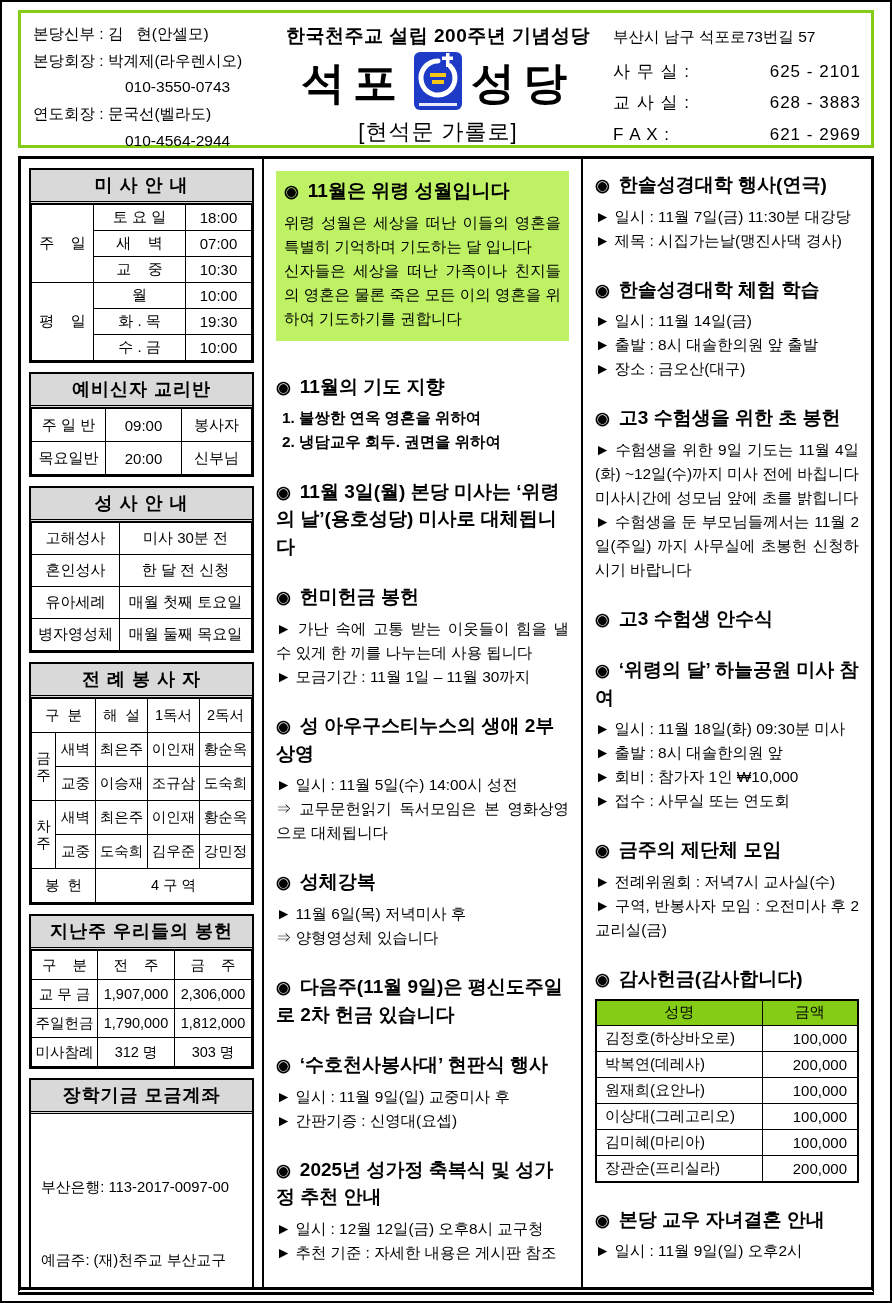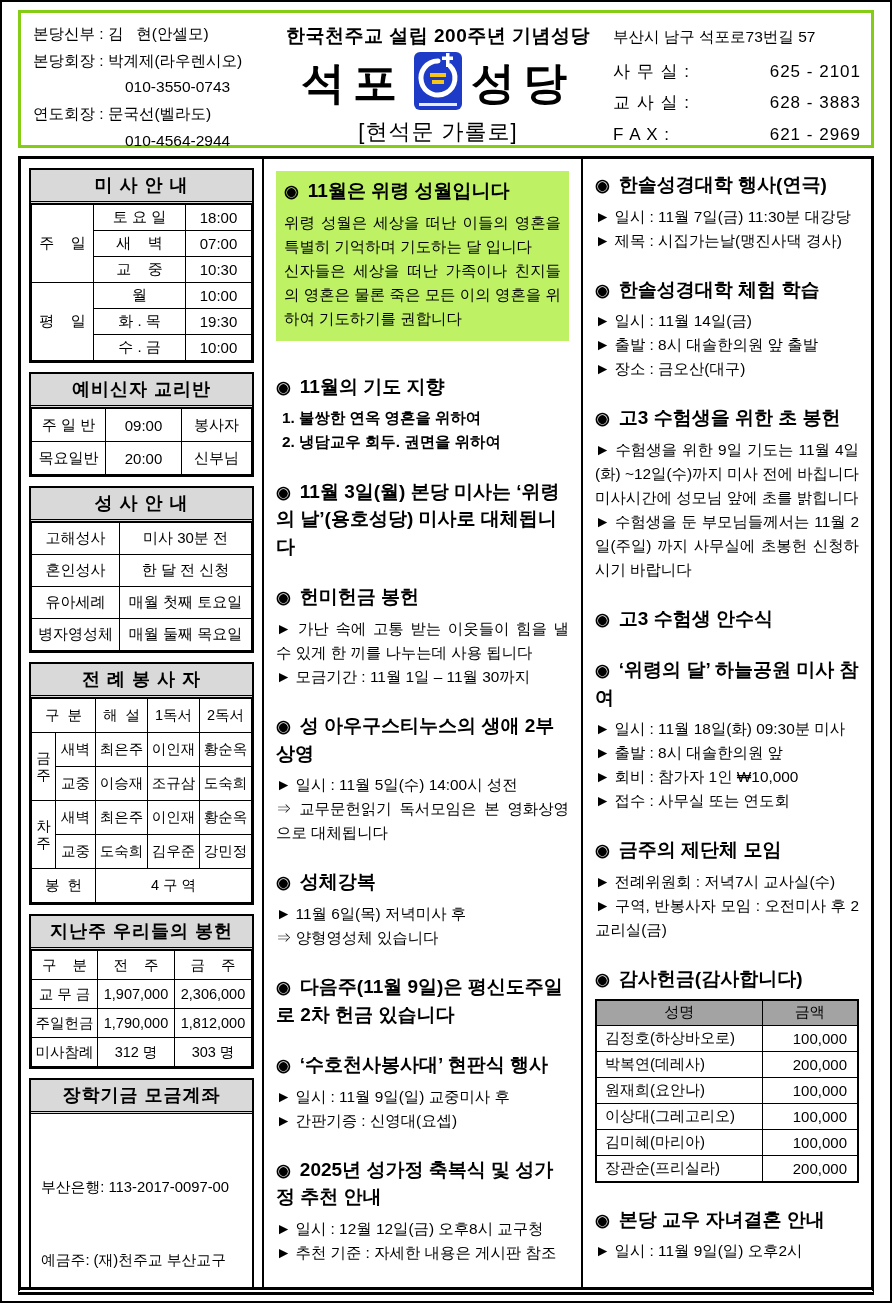--- a/index.html
+++ b/index.html
@@ -63,21 +63,21 @@
   
   .sec { margin-bottom:23px; }
   .sec-title { font-size:19px; font-weight:bold; line-height:1.45; margin-bottom:6px; }
   .marker { margin-right:9px; font-size:17px; }
   .line { font-size:15.4px; line-height:1.56; text-align:justify; white-space:pre-wrap; }
   .num-item { font-weight:bold; padding-left:6px; text-align:left; }
   .hl { background:#bef264; padding:6px 8px 10px; margin-bottom:32px; }
   
   .t-thx { margin-top:4px; border:2px solid #000; }
   .t-thx td { font-size:15px; height:26px; }
-  .t-thx .th { background:#a3a3a3; font-weight:normal; }
+  .t-thx .th { background:#84cc16; font-weight:normal; }
   .t-thx .nm { text-align:left; padding-left:8px; }
   .t-thx .amt { text-align:right; padding-right:10px; }
   
   .logo { width:50px; height:64px; }
 </style>
 </head>
 <body>
 
 <div class="page">
 

